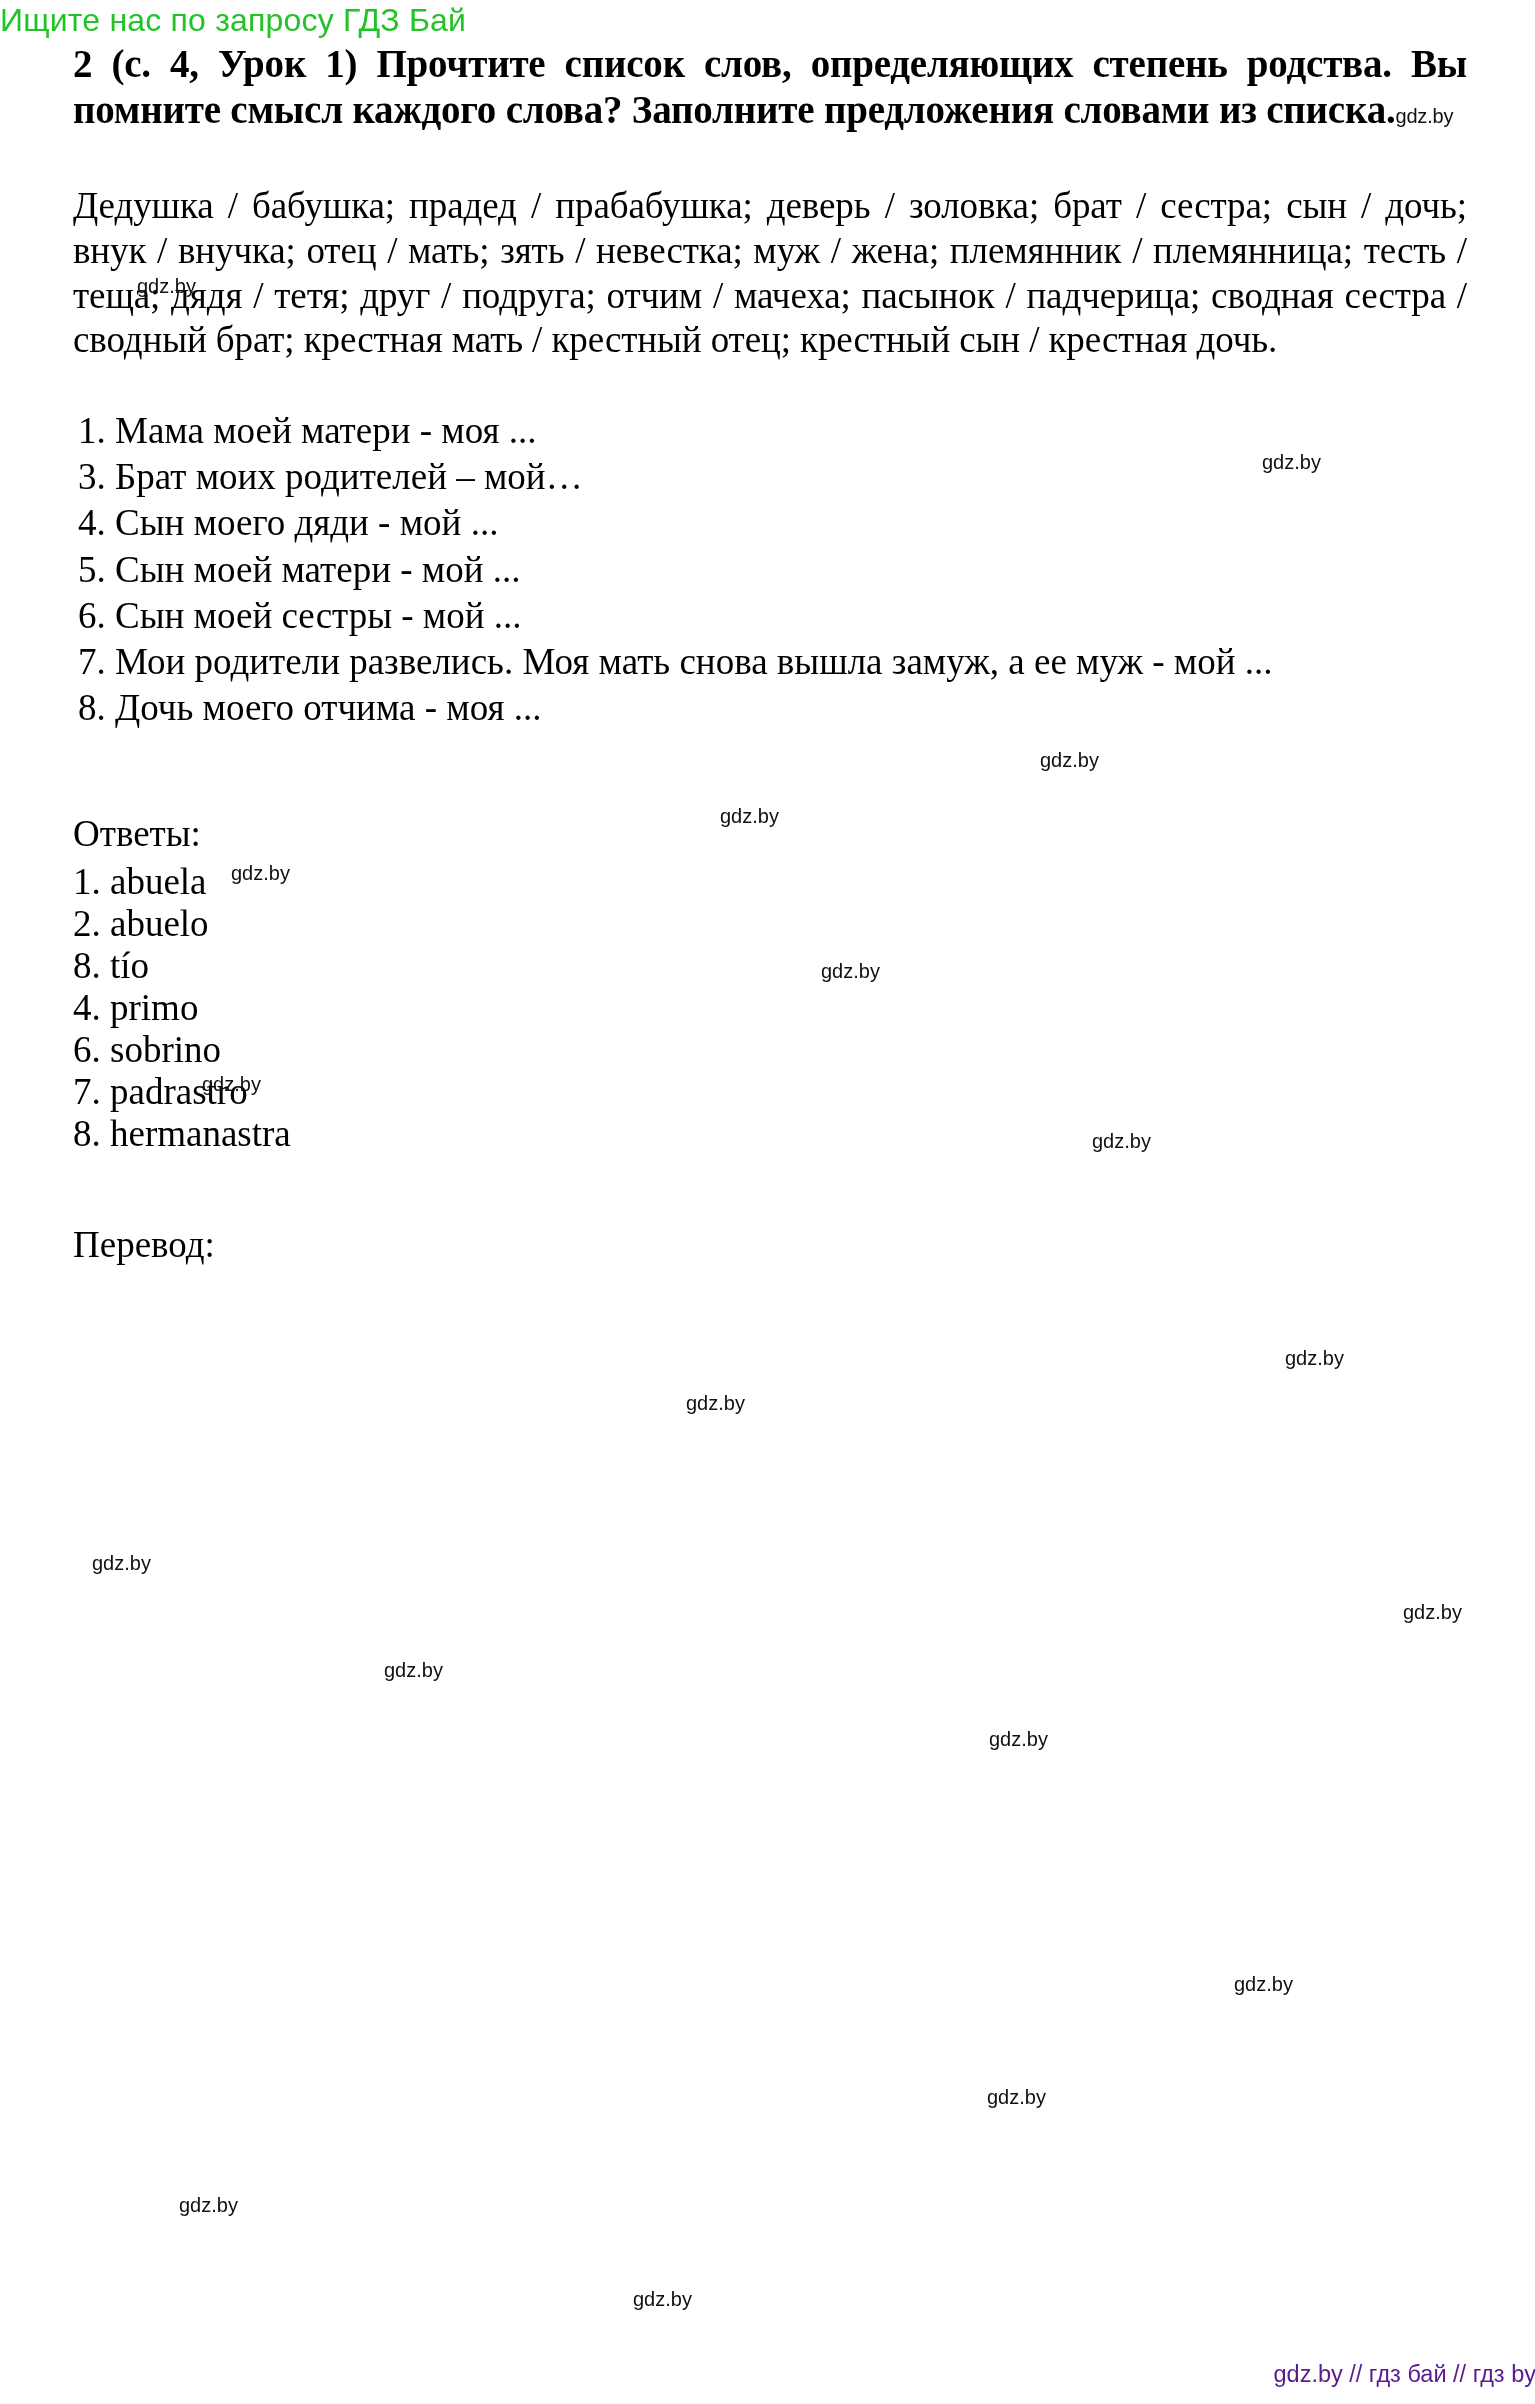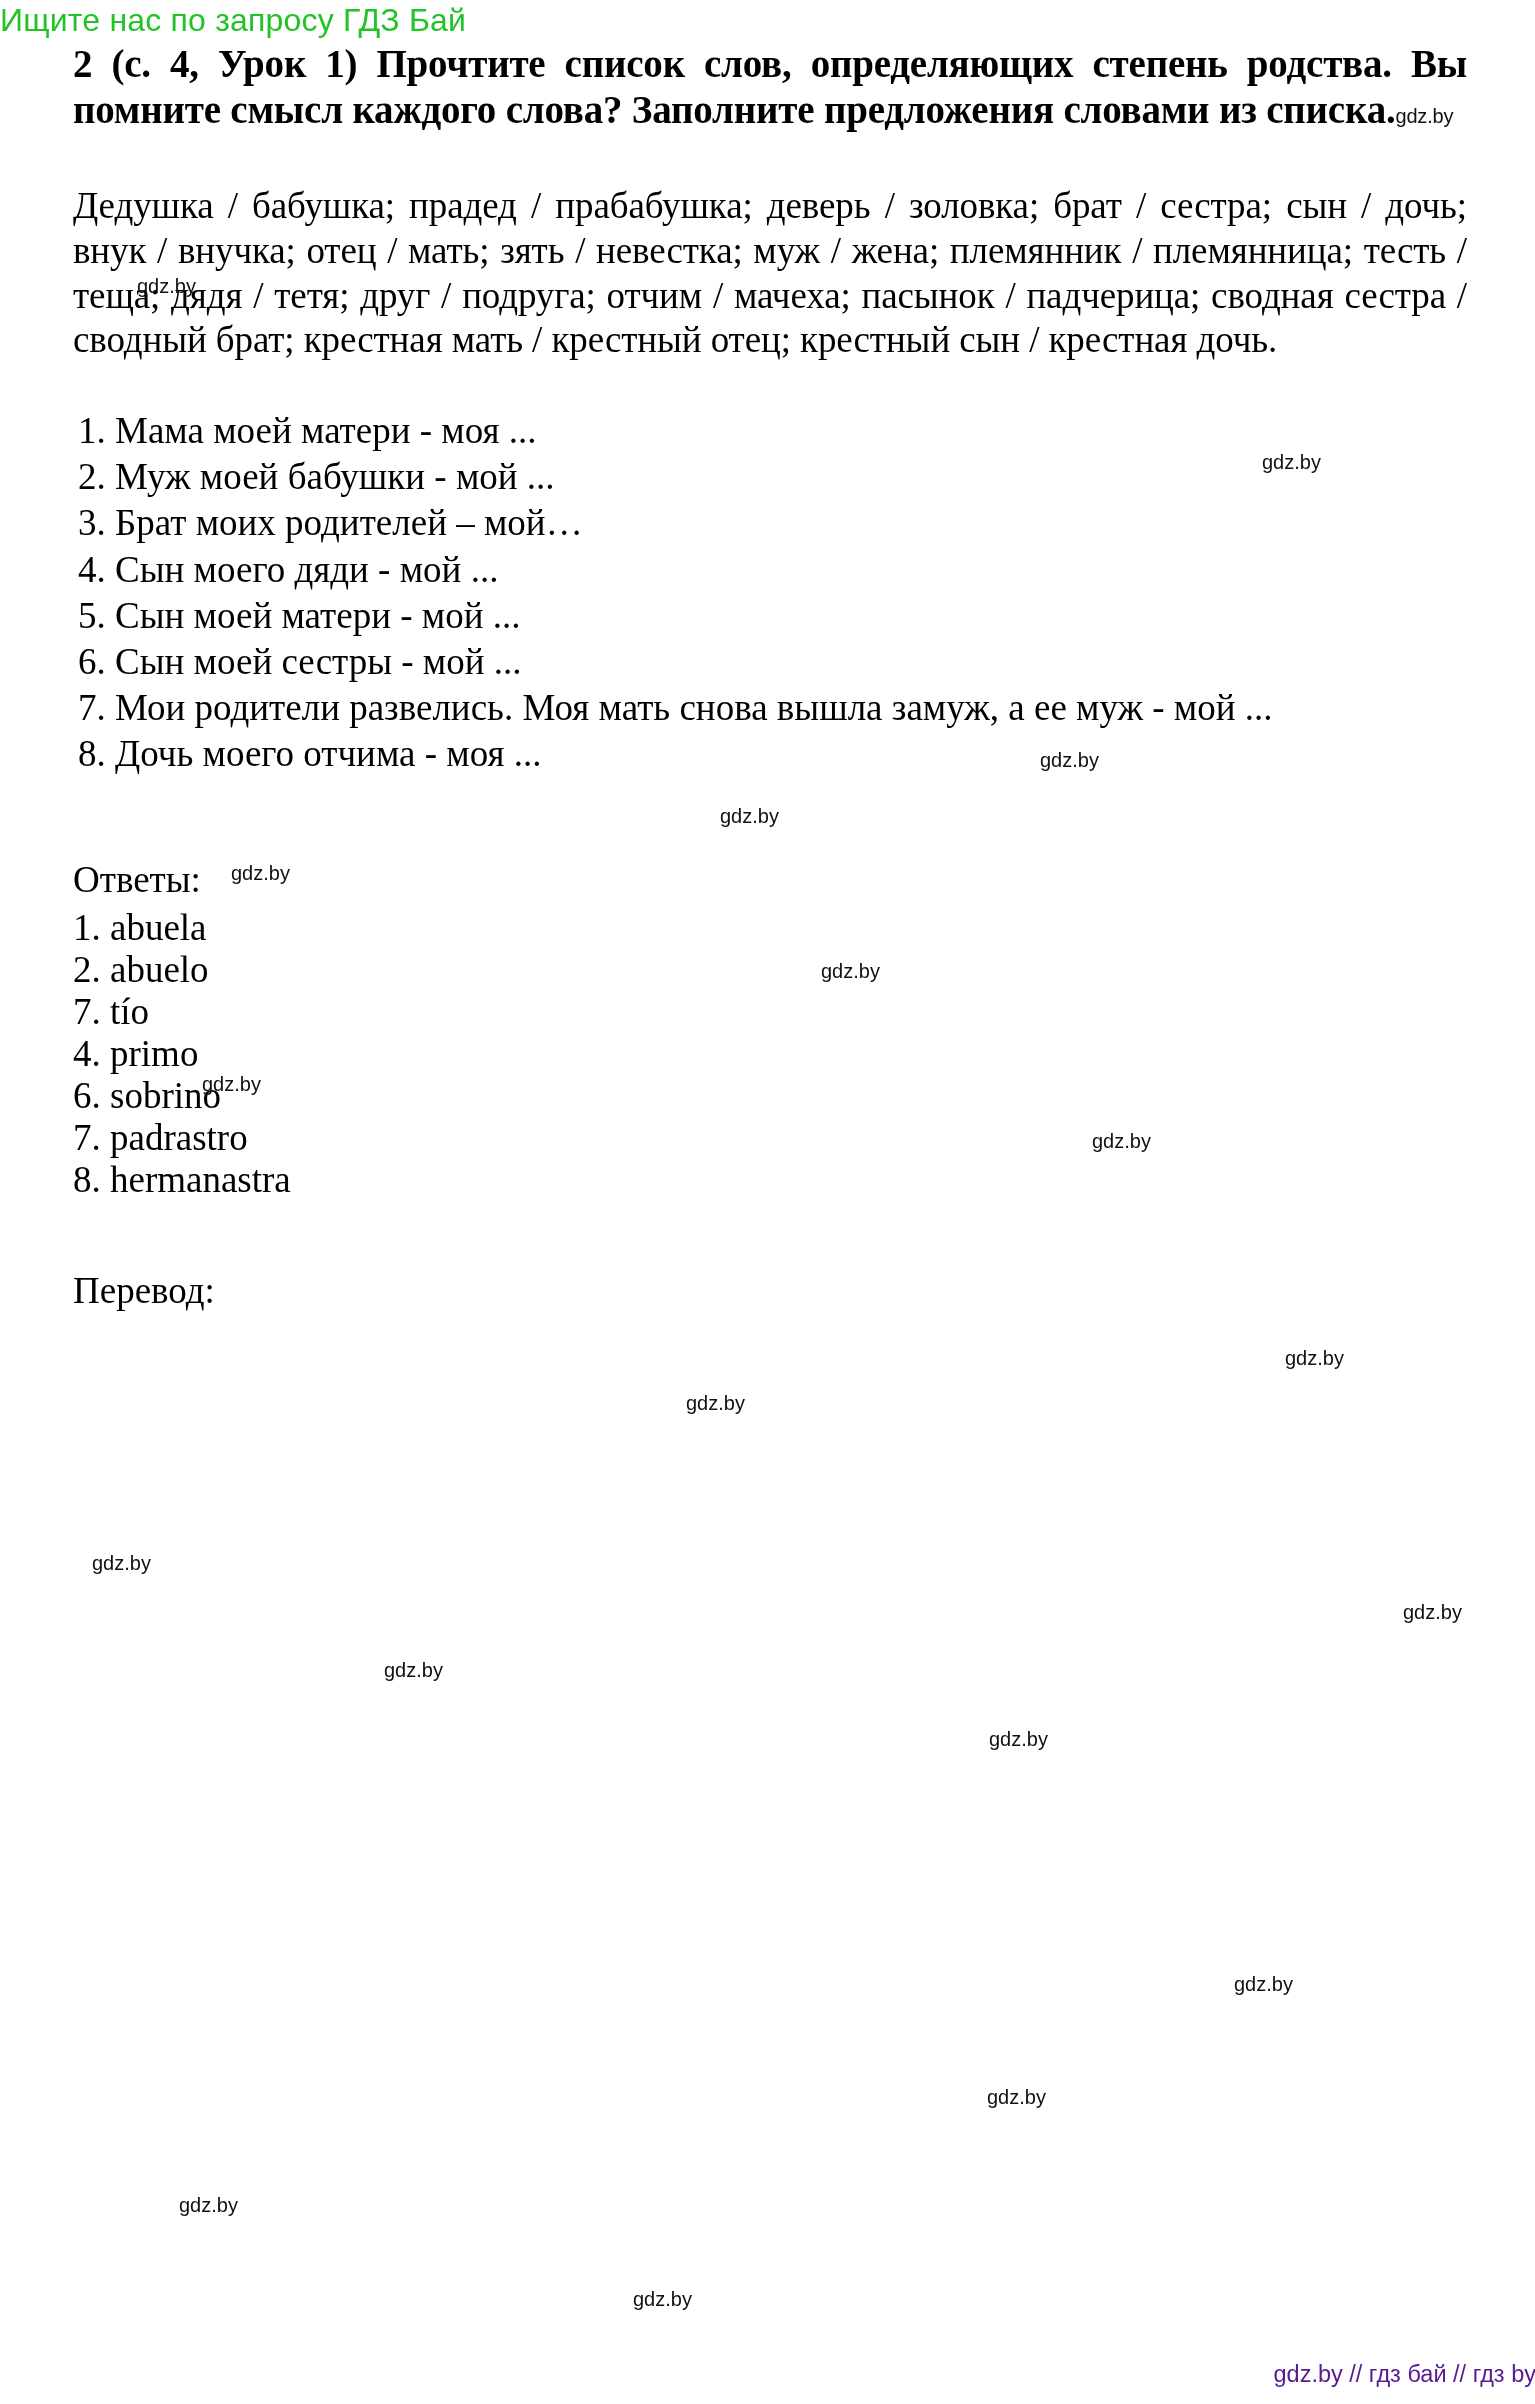--- a/index.html
+++ b/index.html
@@ -141,35 +141,34 @@
   <div class="promo" style="color: rgb(34, 195, 39);">Ищите нас по запросу ГДЗ Бай</div>
 
   <div class="content">
 
     <p class="task-title"><span>2 (с. 4, Урок 1) Прочтите список слов, определяющих степень родства. Вы помните смысл каждого слова? Заполните предложения словами из списка.</span><span class="wm-inline">gdz.by</span></p>
 
     <p class="wordlist">Дедушка / бабушка; прадед / прабабушка; деверь / золовка; брат / сестра; сын / дочь; внук / внучка; отец / мать; зять / невестка; муж / жена; племянник / племянница; тесть / теща; дядя / тетя; друг / подруга; отчим / мачеха; пасынок / падчерица; сводная сестра / сводный брат; крестная мать / крестный отец; крестный сын / крестная дочь.</p>
 
     <div class="questions">
       <p class="q">1. Мама моей матери - моя ...</p>
-      <p class="q">2. Муж моей бабушки - мой ...</p>
       <p class="q">3. Брат моих родителей – мой…</p>
       <p class="q">4. Сын моего дяди - мой ...</p>
       <p class="q">5. Сын моей матери - мой ...</p>
       <p class="q">6. Сын моей сестры - мой ...</p>
       <p class="q wrap">7. Мои родители развелись. Моя мать снова вышла замуж, а ее муж - мой ...</p>
       <p class="q">8. Дочь моего отчима - моя ...</p>
     </div>
 
     <p class="answers-head">Ответы:</p>
 
     <div class="answers">
       <p class="a">1. abuela</p>
       <p class="a">2. abuelo</p>
-      <p class="a">7. tío</p>
+      <p class="a">8. tío</p>
       <p class="a">4. primo</p>
       <p class="a">6. sobrino</p>
       <p class="a">7. padrastro</p>
       <p class="a">8. hermanastra</p>
     </div>
 
     <p class="translate-head">Перевод:</p>
   </div>
 
   <div id="watermark-layer">

